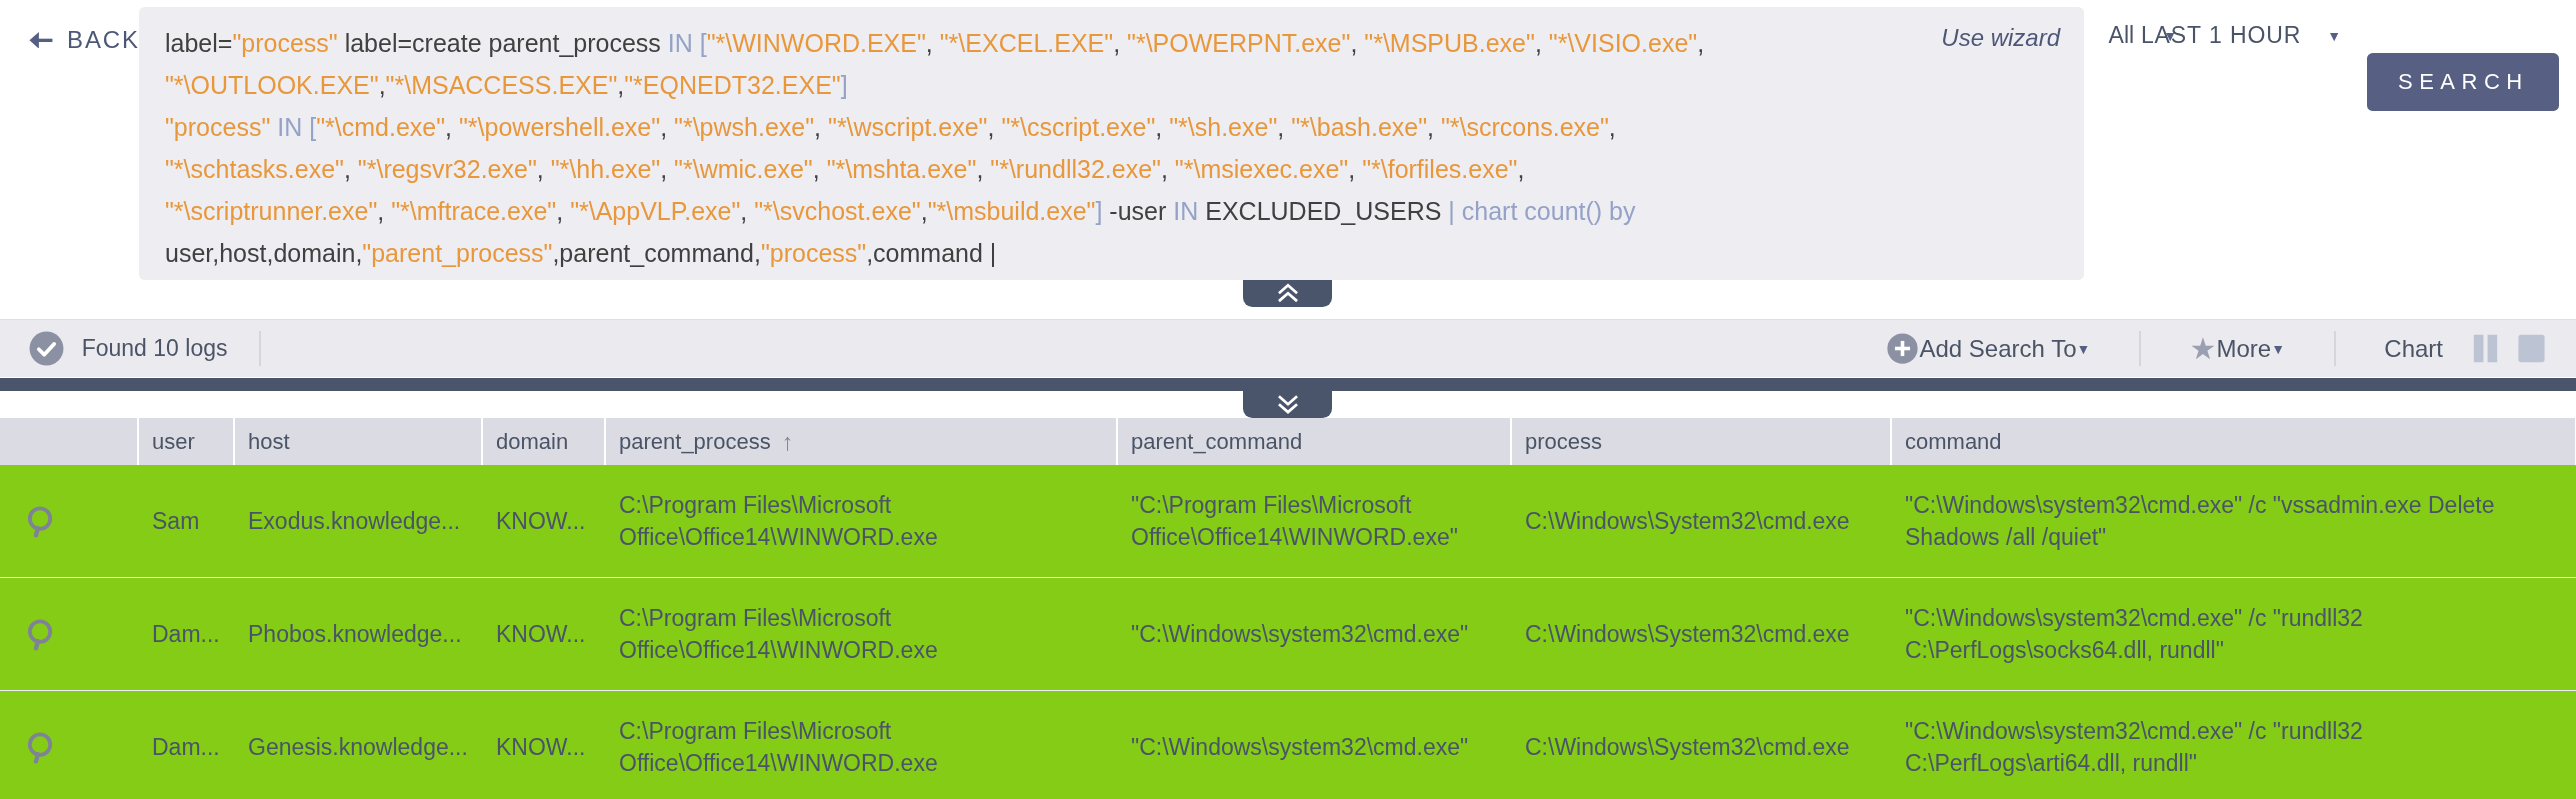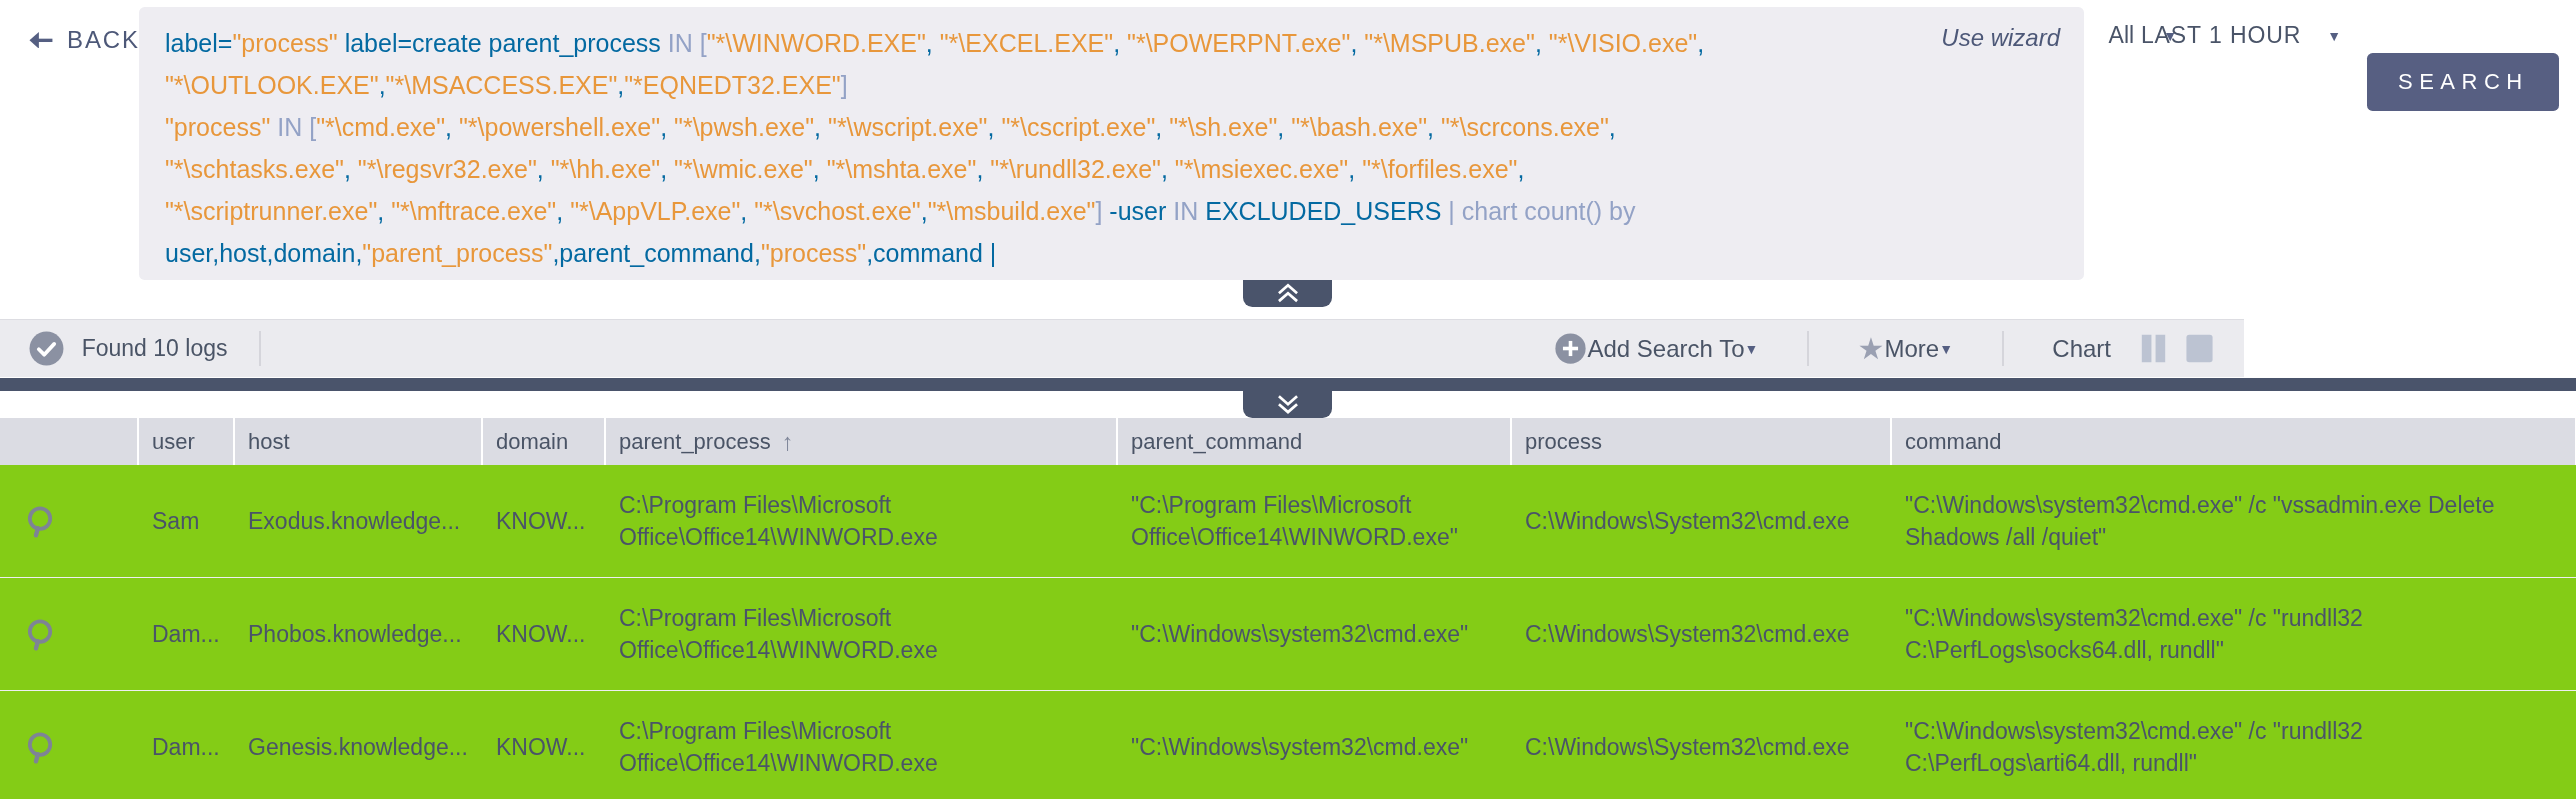--- a/index.html
+++ b/index.html
@@ -13,21 +13,21 @@
   .back-btn {
     position:absolute; left:28px; top:26px; display:flex; align-items:center; gap:11px;
     color:#4D5878; font-size:24px; letter-spacing:1.9px; cursor:pointer;
   }
   .query-box {
     position:absolute; left:139px; top:7.4px; width:1945px; height:273px;
     background:#EEEDF2; border-radius:5.6px; padding:15px 26px;
   }
   .query-text { font-size:25px; line-height:42px; white-space:pre-wrap; }
   .qline { min-height:42px; }
-  .tok-p { color:#0369a1;text-align:center; }
+  .tok-p { color:#404040;text-align:center; }
   .tok-s { color:#E8973B; }
   .tok-k { color:#93A2C6;margin-top:20px; }
   .use-wizard {
     position:absolute; top:16.7px; right:24px; font-size:24px; color:#4D5878; cursor:pointer;font-style:italic;
   }
   .repo-select {
     position:absolute; right:399px; top:22px; display:flex; align-items:center; gap:29px;
     font-size:23px; color:#4A5468; cursor:pointer;margin-left:44px;
   }
   .time-select {
@@ -45,21 +45,21 @@
   .tab-up, .tab-down {
     position:absolute; left:1243px; width:89px; height:27px; background:#4A546B;
     border-radius:0 0 9.3px 9.3px; display:flex; align-items:center; justify-content:center; cursor:pointer;
   }
   .tab-up { top:280px; }
   .tab-down { top:391px; }
   .splitter { position:absolute; left:0; top:378px; width:2576px; height:13px; background:#4A546B; }
 
   
   .status-bar {
-    position:absolute; left:0; top:319px; width:2244px; height:58px;
+    position:absolute; left:0; top:319px; width:2576px; height:58px;
     background:#EBEBEF; border-top:1.9px solid #DDDDE2;
     display:flex; align-items:center; padding:0 28px; font-size:23px; color:#4A5466;
   }
   .found-group { display:flex; align-items:center; gap:16.7px; }
   .vsep { width:1.9px; height:35px; background:#D5D5DB; margin:0 32px; }
   .flex-spacer { flex:1; }
   .right-group { display:flex; align-items:center; gap:16.7px; font-size:24px; }
   .ctl { display:flex; align-items:center; cursor:pointer; }
   .star-icon { font-size:30px; color:#9AA0B2; line-height:1; }
   .view-icons { display:flex; align-items:center; gap:13px; margin-left:9.3px; }

